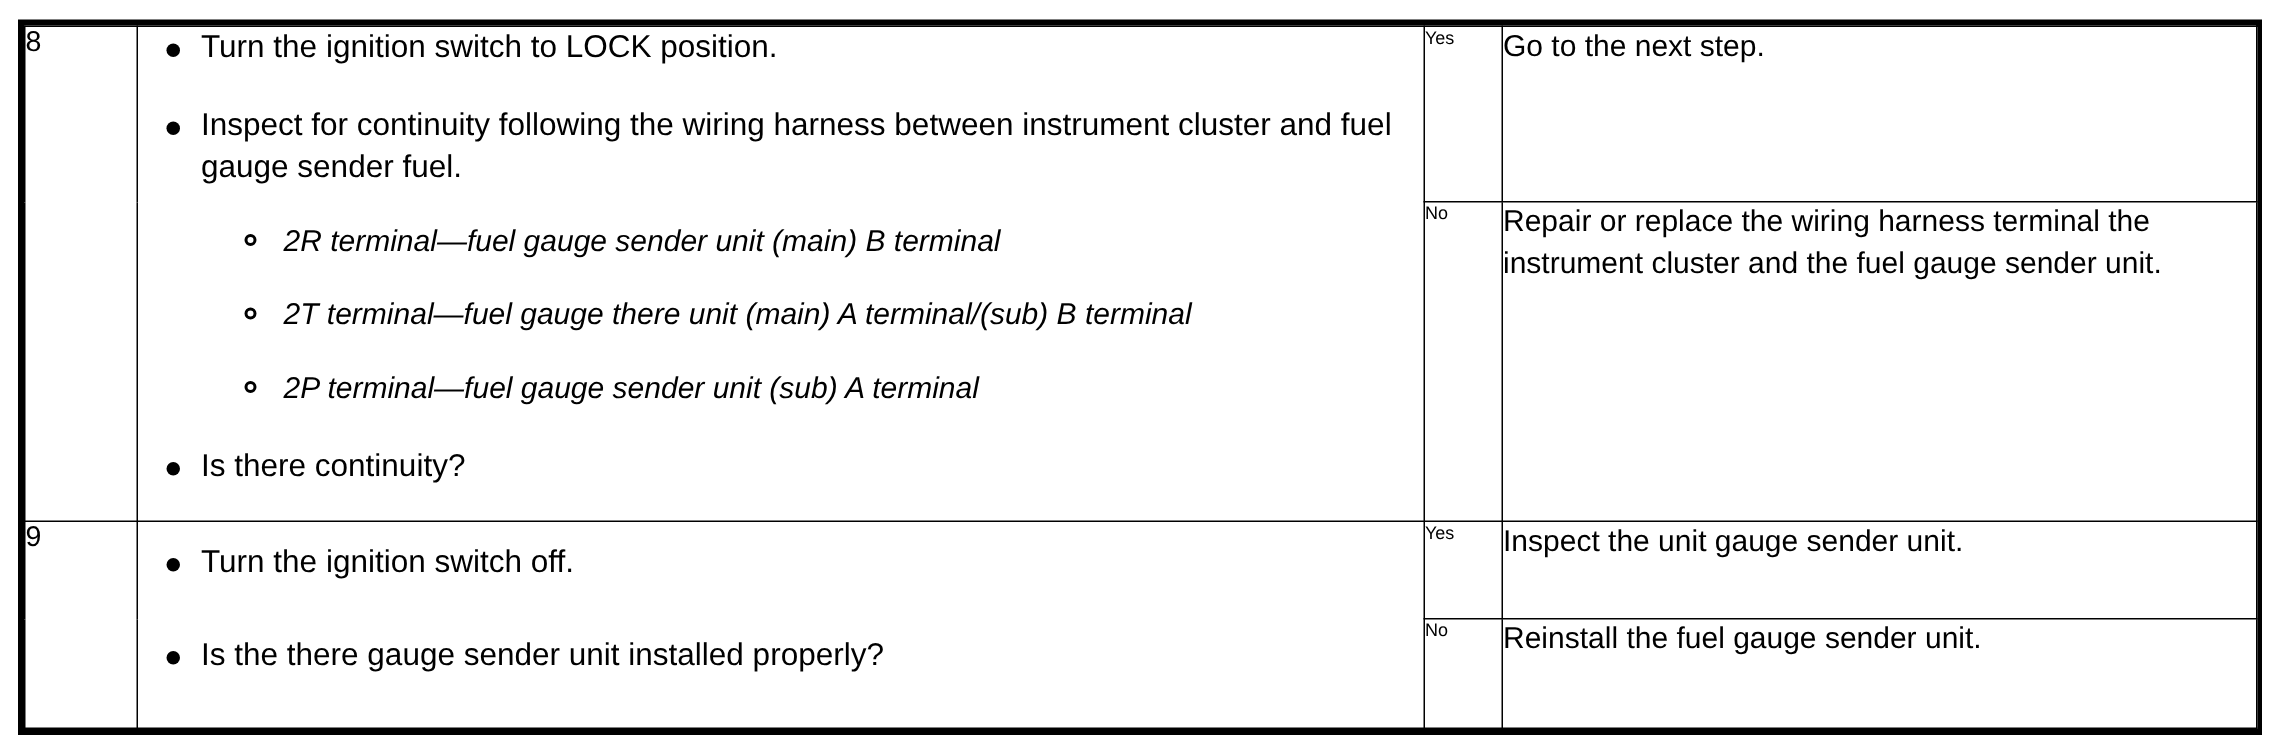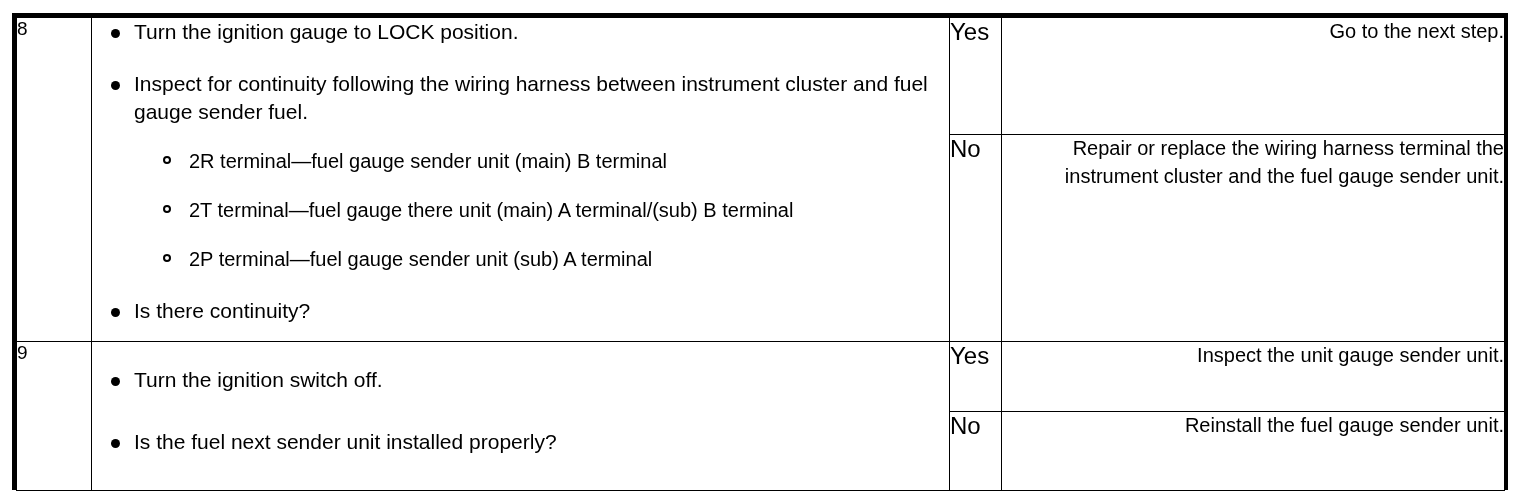--- a/index.html
+++ b/index.html
@@ -61,32 +61,31 @@
     font-size: 19px;
     line-height: 1.15;
     padding: 6px 0 0 5px;
   }
 
   .action-cell {
     padding: 14px 10px 14px 12px;
   }
 
   .yn-cell {
-    font-size: 24px;
+    font-size: 12px;
     line-height: 1.2;
     padding: 9px 0 0 7px;
     white-space: nowrap;
     margin-top: 32px;
   }
 
   .result-cell {
     font-size: 20px;
     line-height: 1.38;
     padding: 9px 12px 10px 10px;
-    text-align: right;
   }
 
   
   ul.bullets {
     list-style: none;
     margin: 0;
     padding: 0;
   }
   ul.bullets > li.bullet-item {
     position: relative;
@@ -105,20 +104,21 @@
     width: 9px;
     height: 9px;
     border-radius: 50%;
     background: #000000;
   }
 
   ul.subbullets {
     list-style: none;
     margin: 22px 0 0 0;
     padding: 0;
+    font-style: italic;
   }
   ul.subbullets > li.subbullet-item {
     position: relative;
     padding-left: 55px;
     margin: 0 0 22px 0;
     font-size: 20px;
     line-height: 1.35;
   }
   ul.subbullets > li.subbullet-item:last-child {
     margin-bottom: 4px;
@@ -128,21 +128,21 @@
     left: 29px;
     top: 8px;
     width: 8px;
     height: 8px;
     border-radius: 50%;
     border: 2.5px solid #000000;
     box-sizing: border-box;
   }
 
   .row9 .action-cell {
-    padding-top: 24px;
+    padding-top: 13px;
   }
   .row9 ul.bullets > li.bullet-item {
     margin-bottom: 34px;
   }
 </style>
 </head>
 <body>
 
 <div class="sheet">
 
@@ -159,21 +159,21 @@
         <tr>
           <td class="step-cell" rowspan="2">
             <span>8</span>
           </td>
 
           <td class="action-cell" rowspan="2">
             <ul class="bullets">
 
               <li class="bullet-item">
                 <span class="marker-disc"></span>
-                <span>Turn the ignition gauge to LOCK position.</span>
+                <span>Turn the ignition switch to LOCK position.</span>
               </li>
 
               <li class="bullet-item">
                 <span class="marker-disc"></span>
                 <span>Inspect for continuity following the wiring harness between instrument cluster and fuel gauge sender fuel.</span>
 
                 <ul class="subbullets">
                   <li class="subbullet-item">
                     <span class="marker-circle"></span>
                     <span>2R terminal—fuel gauge sender unit (main) B terminal</span>
@@ -220,21 +220,21 @@
           </td>
 
           <td class="action-cell" rowspan="2">
             <ul class="bullets">
               <li class="bullet-item">
                 <span class="marker-disc"></span>
                 <span>Turn the ignition switch off.</span>
               </li>
               <li class="bullet-item">
                 <span class="marker-disc"></span>
-                <span>Is the fuel next sender unit installed properly?</span>
+                <span>Is the there gauge sender unit installed properly?</span>
               </li>
             </ul>
           </td>
 
           <td class="yn-cell" style="height:45px;">
             <span>Yes</span>
           </td>
           <td class="result-cell">
             <span>Inspect the unit gauge sender unit.</span>
           </td>

